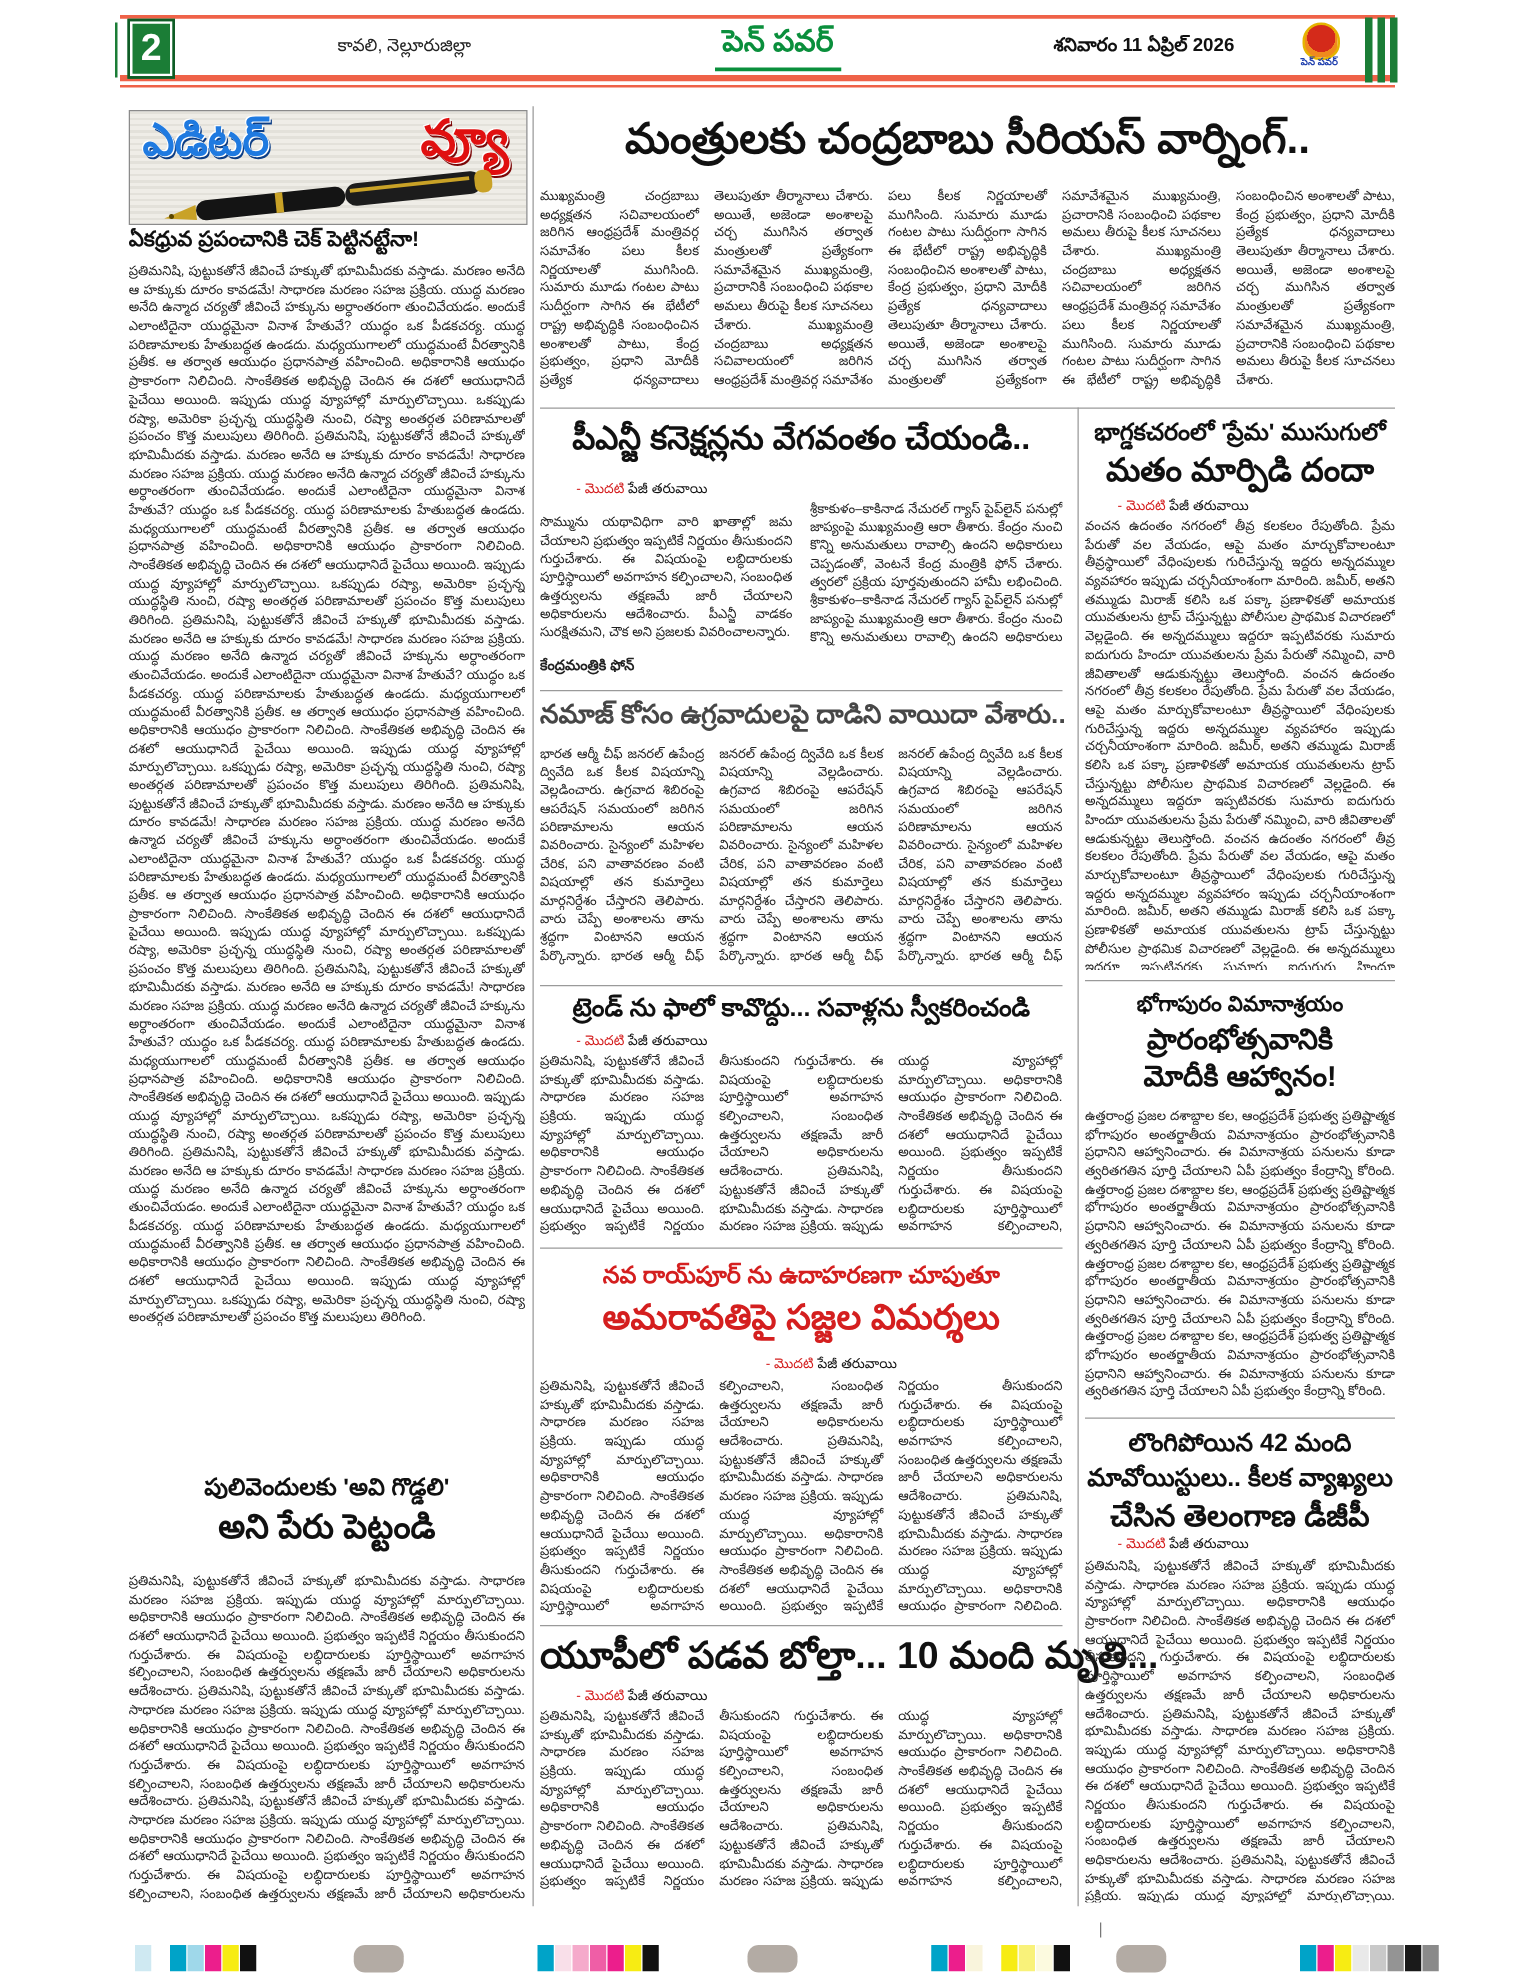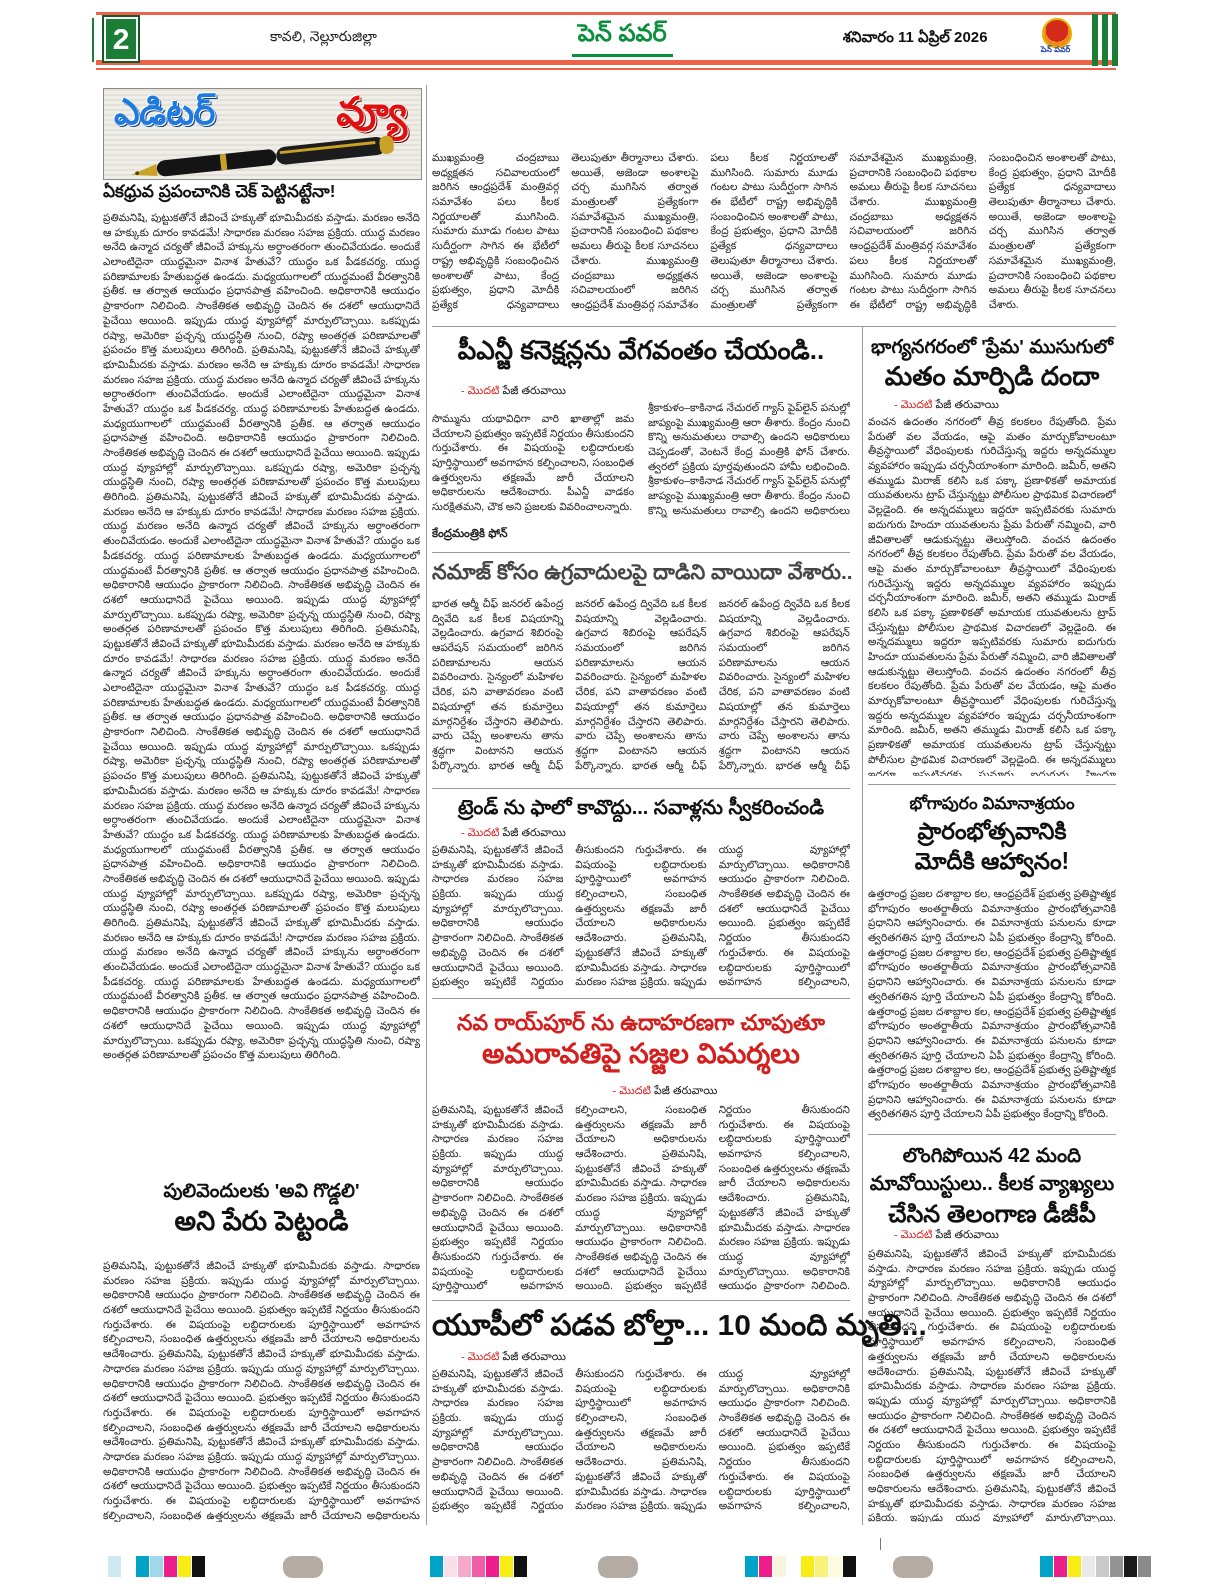--- a/index.html
+++ b/index.html
@@ -101,20 +101,21 @@
       </g>
     </svg>
   </div>
   <div class="hl left" style="left:103px;top:182px;width:317px;font-size:17px;white-space:normal;">ఏకధ్రువ ప్రపంచానికి చెక్ పెట్టినట్టేనా!</div>
   <div class="body-block" style="left:103px;top:210px;width:317px;height:958px;">ప్రతిమనిషి, పుట్టుకతోనే జీవించే హక్కుతో భూమిమీదకు వస్తాడు. మరణం అనేది ఆ హక్కుకు దూరం కావడమే! సాధారణ మరణం సహజ ప్రక్రియ. యుద్ధ మరణం అనేది ఉన్మాద చర్యతో జీవించే హక్కును అర్ధాంతరంగా తుంచివేయడం. అందుకే ఎలాంటిదైనా యుద్ధమైనా వినాశ హేతువే? యుద్ధం ఒక పీడకచర్య. యుద్ధ పరిణామాలకు హేతుబద్ధత ఉండదు. మధ్యయుగాలలో యుద్ధమంటే వీరత్వానికి ప్రతీక. ఆ తర్వాత ఆయుధం ప్రధానపాత్ర వహించింది. అధికారానికి ఆయుధం ప్రాకారంగా నిలిచింది. సాంకేతికత అభివృద్ధి చెందిన ఈ దశలో ఆయుధానిదే పైచేయి అయింది. ఇప్పుడు యుద్ధ వ్యూహాల్లో మార్పులొచ్చాయి. ఒకప్పుడు రష్యా, అమెరికా ప్రచ్ఛన్న యుద్ధస్థితి నుంచి, రష్యా అంతర్గత పరిణామాలతో ప్రపంచం కొత్త మలుపులు తిరిగింది. ప్రతిమనిషి, పుట్టుకతోనే జీవించే హక్కుతో భూమిమీదకు వస్తాడు. మరణం అనేది ఆ హక్కుకు దూరం కావడమే! సాధారణ మరణం సహజ ప్రక్రియ. యుద్ధ మరణం అనేది ఉన్మాద చర్యతో జీవించే హక్కును అర్ధాంతరంగా తుంచివేయడం. అందుకే ఎలాంటిదైనా యుద్ధమైనా వినాశ హేతువే? యుద్ధం ఒక పీడకచర్య. యుద్ధ పరిణామాలకు హేతుబద్ధత ఉండదు. మధ్యయుగాలలో యుద్ధమంటే వీరత్వానికి ప్రతీక. ఆ తర్వాత ఆయుధం ప్రధానపాత్ర వహించింది. అధికారానికి ఆయుధం ప్రాకారంగా నిలిచింది. సాంకేతికత అభివృద్ధి చెందిన ఈ దశలో ఆయుధానిదే పైచేయి అయింది. ఇప్పుడు యుద్ధ వ్యూహాల్లో మార్పులొచ్చాయి. ఒకప్పుడు రష్యా, అమెరికా ప్రచ్ఛన్న యుద్ధస్థితి నుంచి, రష్యా అంతర్గత పరిణామాలతో ప్రపంచం కొత్త మలుపులు తిరిగింది. ప్రతిమనిషి, పుట్టుకతోనే జీవించే హక్కుతో భూమిమీదకు వస్తాడు. మరణం అనేది ఆ హక్కుకు దూరం కావడమే! సాధారణ మరణం సహజ ప్రక్రియ. యుద్ధ మరణం అనేది ఉన్మాద చర్యతో జీవించే హక్కును అర్ధాంతరంగా తుంచివేయడం. అందుకే ఎలాంటిదైనా యుద్ధమైనా వినాశ హేతువే? యుద్ధం ఒక పీడకచర్య. యుద్ధ పరిణామాలకు హేతుబద్ధత ఉండదు. మధ్యయుగాలలో యుద్ధమంటే వీరత్వానికి ప్రతీక. ఆ తర్వాత ఆయుధం ప్రధానపాత్ర వహించింది. అధికారానికి ఆయుధం ప్రాకారంగా నిలిచింది. సాంకేతికత అభివృద్ధి చెందిన ఈ దశలో ఆయుధానిదే పైచేయి అయింది. ఇప్పుడు యుద్ధ వ్యూహాల్లో మార్పులొచ్చాయి. ఒకప్పుడు రష్యా, అమెరికా ప్రచ్ఛన్న యుద్ధస్థితి నుంచి, రష్యా అంతర్గత పరిణామాలతో ప్రపంచం కొత్త మలుపులు తిరిగింది. ప్రతిమనిషి, పుట్టుకతోనే జీవించే హక్కుతో భూమిమీదకు వస్తాడు. మరణం అనేది ఆ హక్కుకు దూరం కావడమే! సాధారణ మరణం సహజ ప్రక్రియ. యుద్ధ మరణం అనేది ఉన్మాద చర్యతో జీవించే హక్కును అర్ధాంతరంగా తుంచివేయడం. అందుకే ఎలాంటిదైనా యుద్ధమైనా వినాశ హేతువే? యుద్ధం ఒక పీడకచర్య. యుద్ధ పరిణామాలకు హేతుబద్ధత ఉండదు. మధ్యయుగాలలో యుద్ధమంటే వీరత్వానికి ప్రతీక. ఆ తర్వాత ఆయుధం ప్రధానపాత్ర వహించింది. అధికారానికి ఆయుధం ప్రాకారంగా నిలిచింది. సాంకేతికత అభివృద్ధి చెందిన ఈ దశలో ఆయుధానిదే పైచేయి అయింది. ఇప్పుడు యుద్ధ వ్యూహాల్లో మార్పులొచ్చాయి. ఒకప్పుడు రష్యా, అమెరికా ప్రచ్ఛన్న యుద్ధస్థితి నుంచి, రష్యా అంతర్గత పరిణామాలతో ప్రపంచం కొత్త మలుపులు తిరిగింది. ప్రతిమనిషి, పుట్టుకతోనే జీవించే హక్కుతో భూమిమీదకు వస్తాడు. మరణం అనేది ఆ హక్కుకు దూరం కావడమే! సాధారణ మరణం సహజ ప్రక్రియ. యుద్ధ మరణం అనేది ఉన్మాద చర్యతో జీవించే హక్కును అర్ధాంతరంగా తుంచివేయడం. అందుకే ఎలాంటిదైనా యుద్ధమైనా వినాశ హేతువే? యుద్ధం ఒక పీడకచర్య. యుద్ధ పరిణామాలకు హేతుబద్ధత ఉండదు. మధ్యయుగాలలో యుద్ధమంటే వీరత్వానికి ప్రతీక. ఆ తర్వాత ఆయుధం ప్రధానపాత్ర వహించింది. అధికారానికి ఆయుధం ప్రాకారంగా నిలిచింది. సాంకేతికత అభివృద్ధి చెందిన ఈ దశలో ఆయుధానిదే పైచేయి అయింది. ఇప్పుడు యుద్ధ వ్యూహాల్లో మార్పులొచ్చాయి. ఒకప్పుడు రష్యా, అమెరికా ప్రచ్ఛన్న యుద్ధస్థితి నుంచి, రష్యా అంతర్గత పరిణామాలతో ప్రపంచం కొత్త మలుపులు తిరిగింది. ప్రతిమనిషి, పుట్టుకతోనే జీవించే హక్కుతో భూమిమీదకు వస్తాడు. మరణం అనేది ఆ హక్కుకు దూరం కావడమే! సాధారణ మరణం సహజ ప్రక్రియ. యుద్ధ మరణం అనేది ఉన్మాద చర్యతో జీవించే హక్కును అర్ధాంతరంగా తుంచివేయడం. అందుకే ఎలాంటిదైనా యుద్ధమైనా వినాశ హేతువే? యుద్ధం ఒక పీడకచర్య. యుద్ధ పరిణామాలకు హేతుబద్ధత ఉండదు. మధ్యయుగాలలో యుద్ధమంటే వీరత్వానికి ప్రతీక. ఆ తర్వాత ఆయుధం ప్రధానపాత్ర వహించింది. అధికారానికి ఆయుధం ప్రాకారంగా నిలిచింది. సాంకేతికత అభివృద్ధి చెందిన ఈ దశలో ఆయుధానిదే పైచేయి అయింది. ఇప్పుడు యుద్ధ వ్యూహాల్లో మార్పులొచ్చాయి. ఒకప్పుడు రష్యా, అమెరికా ప్రచ్ఛన్న యుద్ధస్థితి నుంచి, రష్యా అంతర్గత పరిణామాలతో ప్రపంచం కొత్త మలుపులు తిరిగింది.</div>
 
   <div class="hl" style="left:103px;top:1180px;width:317px;font-size:19px;">పులివెందులకు 'అవి గొడ్డలి'</div>
   <div class="hl" style="left:103px;top:1206px;width:317px;font-size:27px;">అని పేరు పెట్టండి</div>
   <div class="body-block" style="left:103px;top:1258px;width:317px;height:264px;">ప్రతిమనిషి, పుట్టుకతోనే జీవించే హక్కుతో భూమిమీదకు వస్తాడు. సాధారణ మరణం సహజ ప్రక్రియ. ఇప్పుడు యుద్ధ వ్యూహాల్లో మార్పులొచ్చాయి. అధికారానికి ఆయుధం ప్రాకారంగా నిలిచింది. సాంకేతికత అభివృద్ధి చెందిన ఈ దశలో ఆయుధానిదే పైచేయి అయింది. ప్రభుత్వం ఇప్పటికే నిర్ణయం తీసుకుందని గుర్తుచేశారు. ఈ విషయంపై లబ్ధిదారులకు పూర్తిస్థాయిలో అవగాహన కల్పించాలని, సంబంధిత ఉత్తర్వులను తక్షణమే జారీ చేయాలని అధికారులను ఆదేశించారు. ప్రతిమనిషి, పుట్టుకతోనే జీవించే హక్కుతో భూమిమీదకు వస్తాడు. సాధారణ మరణం సహజ ప్రక్రియ. ఇప్పుడు యుద్ధ వ్యూహాల్లో మార్పులొచ్చాయి. అధికారానికి ఆయుధం ప్రాకారంగా నిలిచింది. సాంకేతికత అభివృద్ధి చెందిన ఈ దశలో ఆయుధానిదే పైచేయి అయింది. ప్రభుత్వం ఇప్పటికే నిర్ణయం తీసుకుందని గుర్తుచేశారు. ఈ విషయంపై లబ్ధిదారులకు పూర్తిస్థాయిలో అవగాహన కల్పించాలని, సంబంధిత ఉత్తర్వులను తక్షణమే జారీ చేయాలని అధికారులను ఆదేశించారు. ప్రతిమనిషి, పుట్టుకతోనే జీవించే హక్కుతో భూమిమీదకు వస్తాడు. సాధారణ మరణం సహజ ప్రక్రియ. ఇప్పుడు యుద్ధ వ్యూహాల్లో మార్పులొచ్చాయి. అధికారానికి ఆయుధం ప్రాకారంగా నిలిచింది. సాంకేతికత అభివృద్ధి చెందిన ఈ దశలో ఆయుధానిదే పైచేయి అయింది. ప్రభుత్వం ఇప్పటికే నిర్ణయం తీసుకుందని గుర్తుచేశారు. ఈ విషయంపై లబ్ధిదారులకు పూర్తిస్థాయిలో అవగాహన కల్పించాలని, సంబంధిత ఉత్తర్వులను తక్షణమే జారీ చేయాలని అధికారులను ఆదేశించారు.</div>
 
+  <div class="hl" style="left:432px;top:92px;width:684px;font-size:34px;">మంత్రులకు చంద్రబాబు సీరియస్ వార్నింగ్..</div>
   <div class="body-block cols5" style="left:432px;top:150px;width:684px;height:172px;">ముఖ్యమంత్రి చంద్రబాబు అధ్యక్షతన సచివాలయంలో జరిగిన ఆంధ్రప్రదేశ్ మంత్రివర్గ సమావేశం పలు కీలక నిర్ణయాలతో ముగిసింది. సుమారు మూడు గంటల పాటు సుదీర్ఘంగా సాగిన ఈ భేటీలో రాష్ట్ర అభివృద్ధికి సంబంధించిన అంశాలతో పాటు, కేంద్ర ప్రభుత్వం, ప్రధాని మోదీకి ప్రత్యేక ధన్యవాదాలు తెలుపుతూ తీర్మానాలు చేశారు. అయితే, అజెండా అంశాలపై చర్చ ముగిసిన తర్వాత మంత్రులతో ప్రత్యేకంగా సమావేశమైన ముఖ్యమంత్రి, ప్రచారానికి సంబంధించి పథకాల అమలు తీరుపై కీలక సూచనలు చేశారు. ముఖ్యమంత్రి చంద్రబాబు అధ్యక్షతన సచివాలయంలో జరిగిన ఆంధ్రప్రదేశ్ మంత్రివర్గ సమావేశం పలు కీలక నిర్ణయాలతో ముగిసింది. సుమారు మూడు గంటల పాటు సుదీర్ఘంగా సాగిన ఈ భేటీలో రాష్ట్ర అభివృద్ధికి సంబంధించిన అంశాలతో పాటు, కేంద్ర ప్రభుత్వం, ప్రధాని మోదీకి ప్రత్యేక ధన్యవాదాలు తెలుపుతూ తీర్మానాలు చేశారు. అయితే, అజెండా అంశాలపై చర్చ ముగిసిన తర్వాత మంత్రులతో ప్రత్యేకంగా సమావేశమైన ముఖ్యమంత్రి, ప్రచారానికి సంబంధించి పథకాల అమలు తీరుపై కీలక సూచనలు చేశారు. ముఖ్యమంత్రి చంద్రబాబు అధ్యక్షతన సచివాలయంలో జరిగిన ఆంధ్రప్రదేశ్ మంత్రివర్గ సమావేశం పలు కీలక నిర్ణయాలతో ముగిసింది. సుమారు మూడు గంటల పాటు సుదీర్ఘంగా సాగిన ఈ భేటీలో రాష్ట్ర అభివృద్ధికి సంబంధించిన అంశాలతో పాటు, కేంద్ర ప్రభుత్వం, ప్రధాని మోదీకి ప్రత్యేక ధన్యవాదాలు తెలుపుతూ తీర్మానాలు చేశారు. అయితే, అజెండా అంశాలపై చర్చ ముగిసిన తర్వాత మంత్రులతో ప్రత్యేకంగా సమావేశమైన ముఖ్యమంత్రి, ప్రచారానికి సంబంధించి పథకాల అమలు తీరుపై కీలక సూచనలు చేశారు.</div>
 
   <div class="hl" style="left:432px;top:336px;width:418px;font-size:26px;">పీఎన్జీ కనెక్షన్లను వేగవంతం చేయండి..</div>
   <div class="byline" style="left:437px;top:384px;">
     <span class="r">- మొదటి</span><span> పేజీ తరువాయి</span>
   </div>
   <div class="body-block cols2" style="left:432px;top:400px;width:418px;height:146px;">
     <p>సొమ్మును యథావిధిగా వారి ఖాతాల్లో జమ చేయాలని ప్రభుత్వం ఇప్పటికే నిర్ణయం తీసుకుందని గుర్తుచేశారు. ఈ విషయంపై లబ్ధిదారులకు పూర్తిస్థాయిలో అవగాహన కల్పించాలని, సంబంధిత ఉత్తర్వులను తక్షణమే జారీ చేయాలని అధికారులను ఆదేశించారు. పీఎన్జీ వాడకం సురక్షితమని, చౌక అని ప్రజలకు వివరించాలన్నారు.</p>
     <p class="subhead-inline">కేంద్రమంత్రికి ఫోన్</p>
     <p>శ్రీకాకుళం–కాకినాడ నేచురల్ గ్యాస్ పైప్‌లైన్ పనుల్లో జాప్యంపై ముఖ్యమంత్రి ఆరా తీశారు. కేంద్రం నుంచి కొన్ని అనుమతులు రావాల్సి ఉందని అధికారులు చెప్పడంతో, వెంటనే కేంద్ర మంత్రికి ఫోన్ చేశారు. త్వరలో ప్రక్రియ పూర్తవుతుందని హామీ లభించింది. శ్రీకాకుళం–కాకినాడ నేచురల్ గ్యాస్ పైప్‌లైన్ పనుల్లో జాప్యంపై ముఖ్యమంత్రి ఆరా తీశారు. కేంద్రం నుంచి కొన్ని అనుమతులు రావాల్సి ఉందని అధికారులు చెప్పడంతో, వెంటనే కేంద్ర మంత్రికి ఫోన్ చేశారు. త్వరలో ప్రక్రియ పూర్తవుతుందని హామీ లభించింది.</p>
@@ -122,34 +123,34 @@
 
   <div class="hl gray" style="left:432px;top:560px;width:418px;font-size:21px;">నమాజ్ కోసం ఉగ్రవాదులపై దాడిని వాయిదా వేశారు..</div>
   <div class="body-block cols3" style="left:432px;top:596px;width:418px;height:186px;">భారత ఆర్మీ చీఫ్ జనరల్ ఉపేంద్ర ద్వివేది ఒక కీలక విషయాన్ని వెల్లడించారు. ఉగ్రవాద శిబిరంపై ఆపరేషన్ సమయంలో జరిగిన పరిణామాలను ఆయన వివరించారు. సైన్యంలో మహిళల చేరిక, పని వాతావరణం వంటి విషయాల్లో తన కుమార్తెలు మార్గనిర్దేశం చేస్తారని తెలిపారు. వారు చెప్పే అంశాలను తాను శ్రద్ధగా వింటానని ఆయన పేర్కొన్నారు. భారత ఆర్మీ చీఫ్ జనరల్ ఉపేంద్ర ద్వివేది ఒక కీలక విషయాన్ని వెల్లడించారు. ఉగ్రవాద శిబిరంపై ఆపరేషన్ సమయంలో జరిగిన పరిణామాలను ఆయన వివరించారు. సైన్యంలో మహిళల చేరిక, పని వాతావరణం వంటి విషయాల్లో తన కుమార్తెలు మార్గనిర్దేశం చేస్తారని తెలిపారు. వారు చెప్పే అంశాలను తాను శ్రద్ధగా వింటానని ఆయన పేర్కొన్నారు. భారత ఆర్మీ చీఫ్ జనరల్ ఉపేంద్ర ద్వివేది ఒక కీలక విషయాన్ని వెల్లడించారు. ఉగ్రవాద శిబిరంపై ఆపరేషన్ సమయంలో జరిగిన పరిణామాలను ఆయన వివరించారు. సైన్యంలో మహిళల చేరిక, పని వాతావరణం వంటి విషయాల్లో తన కుమార్తెలు మార్గనిర్దేశం చేస్తారని తెలిపారు. వారు చెప్పే అంశాలను తాను శ్రద్ధగా వింటానని ఆయన పేర్కొన్నారు. భారత ఆర్మీ చీఫ్ జనరల్ ఉపేంద్ర ద్వివేది ఒక కీలక విషయాన్ని వెల్లడించారు. ఉగ్రవాద శిబిరంపై ఆపరేషన్ సమయంలో జరిగిన పరిణామాలను ఆయన వివరించారు. సైన్యంలో మహిళల చేరిక, పని వాతావరణం వంటి విషయాల్లో తన కుమార్తెలు మార్గనిర్దేశం చేస్తారని తెలిపారు. వారు చెప్పే అంశాలను తాను శ్రద్ధగా వింటానని ఆయన పేర్కొన్నారు.</div>
 
   <div class="hl" style="left:432px;top:796px;width:418px;font-size:20px;">ట్రెండ్ ను ఫాలో కావొద్దు... సవాళ్లను స్వీకరించండి</div>
   <div class="byline" style="left:437px;top:826px;">
     <span class="r">- మొదటి</span><span> పేజీ తరువాయి</span>
   </div>
   <div class="body-block cols3" style="left:432px;top:842px;width:418px;height:150px;">ప్రతిమనిషి, పుట్టుకతోనే జీవించే హక్కుతో భూమిమీదకు వస్తాడు. సాధారణ మరణం సహజ ప్రక్రియ. ఇప్పుడు యుద్ధ వ్యూహాల్లో మార్పులొచ్చాయి. అధికారానికి ఆయుధం ప్రాకారంగా నిలిచింది. సాంకేతికత అభివృద్ధి చెందిన ఈ దశలో ఆయుధానిదే పైచేయి అయింది. ప్రభుత్వం ఇప్పటికే నిర్ణయం తీసుకుందని గుర్తుచేశారు. ఈ విషయంపై లబ్ధిదారులకు పూర్తిస్థాయిలో అవగాహన కల్పించాలని, సంబంధిత ఉత్తర్వులను తక్షణమే జారీ చేయాలని అధికారులను ఆదేశించారు. ప్రతిమనిషి, పుట్టుకతోనే జీవించే హక్కుతో భూమిమీదకు వస్తాడు. సాధారణ మరణం సహజ ప్రక్రియ. ఇప్పుడు యుద్ధ వ్యూహాల్లో మార్పులొచ్చాయి. అధికారానికి ఆయుధం ప్రాకారంగా నిలిచింది. సాంకేతికత అభివృద్ధి చెందిన ఈ దశలో ఆయుధానిదే పైచేయి అయింది. ప్రభుత్వం ఇప్పటికే నిర్ణయం తీసుకుందని గుర్తుచేశారు. ఈ విషయంపై లబ్ధిదారులకు పూర్తిస్థాయిలో అవగాహన కల్పించాలని, సంబంధిత ఉత్తర్వులను తక్షణమే జారీ చేయాలని అధికారులను ఆదేశించారు. ప్రతిమనిషి, పుట్టుకతోనే జీవించే హక్కుతో భూమిమీదకు వస్తాడు. సాధారణ మరణం సహజ ప్రక్రియ. ఇప్పుడు యుద్ధ వ్యూహాల్లో మార్పులొచ్చాయి. అధికారానికి ఆయుధం ప్రాకారంగా నిలిచింది. సాంకేతికత అభివృద్ధి చెందిన ఈ దశలో ఆయుధానిదే పైచేయి అయింది. ప్రభుత్వం ఇప్పటికే నిర్ణయం తీసుకుందని గుర్తుచేశారు. ఈ విషయంపై లబ్ధిదారులకు పూర్తిస్థాయిలో అవగాహన కల్పించాలని, సంబంధిత ఉత్తర్వులను తక్షణమే జారీ చేయాలని అధికారులను ఆదేశించారు.</div>
 
-  <div class="hl red" style="left:432px;top:1010px;width:418px;font-size:22px;">నవ రాయ్‌పూర్ ను ఉదాహరణగా చూపుతూ</div>
+  <div class="hl red" style="left:432px;top:1010px;width:418px;font-size:19px;">నవ రాయ్‌పూర్ ను ఉదాహరణగా చూపుతూ</div>
   <div class="hl red" style="left:432px;top:1038px;width:418px;font-size:28px;">అమరావతిపై సజ్జల విమర్శలు</div>
   <div class="byline" style="left:432px;top:1084px;width:418px;text-align:center;">
     <span class="r">- మొదటి</span><span> పేజీ తరువాయి</span>
   </div>
   <div class="body-block cols3" style="left:432px;top:1102px;width:418px;height:192px;">ప్రతిమనిషి, పుట్టుకతోనే జీవించే హక్కుతో భూమిమీదకు వస్తాడు. సాధారణ మరణం సహజ ప్రక్రియ. ఇప్పుడు యుద్ధ వ్యూహాల్లో మార్పులొచ్చాయి. అధికారానికి ఆయుధం ప్రాకారంగా నిలిచింది. సాంకేతికత అభివృద్ధి చెందిన ఈ దశలో ఆయుధానిదే పైచేయి అయింది. ప్రభుత్వం ఇప్పటికే నిర్ణయం తీసుకుందని గుర్తుచేశారు. ఈ విషయంపై లబ్ధిదారులకు పూర్తిస్థాయిలో అవగాహన కల్పించాలని, సంబంధిత ఉత్తర్వులను తక్షణమే జారీ చేయాలని అధికారులను ఆదేశించారు. ప్రతిమనిషి, పుట్టుకతోనే జీవించే హక్కుతో భూమిమీదకు వస్తాడు. సాధారణ మరణం సహజ ప్రక్రియ. ఇప్పుడు యుద్ధ వ్యూహాల్లో మార్పులొచ్చాయి. అధికారానికి ఆయుధం ప్రాకారంగా నిలిచింది. సాంకేతికత అభివృద్ధి చెందిన ఈ దశలో ఆయుధానిదే పైచేయి అయింది. ప్రభుత్వం ఇప్పటికే నిర్ణయం తీసుకుందని గుర్తుచేశారు. ఈ విషయంపై లబ్ధిదారులకు పూర్తిస్థాయిలో అవగాహన కల్పించాలని, సంబంధిత ఉత్తర్వులను తక్షణమే జారీ చేయాలని అధికారులను ఆదేశించారు. ప్రతిమనిషి, పుట్టుకతోనే జీవించే హక్కుతో భూమిమీదకు వస్తాడు. సాధారణ మరణం సహజ ప్రక్రియ. ఇప్పుడు యుద్ధ వ్యూహాల్లో మార్పులొచ్చాయి. అధికారానికి ఆయుధం ప్రాకారంగా నిలిచింది. సాంకేతికత అభివృద్ధి చెందిన ఈ దశలో ఆయుధానిదే పైచేయి అయింది. ప్రభుత్వం ఇప్పటికే నిర్ణయం తీసుకుందని గుర్తుచేశారు. ఈ విషయంపై లబ్ధిదారులకు పూర్తిస్థాయిలో అవగాహన కల్పించాలని, సంబంధిత ఉత్తర్వులను తక్షణమే జారీ చేయాలని అధికారులను ఆదేశించారు.</div>
 
   <div class="hl" style="left:432px;top:1308px;width:418px;font-size:30px;">యూపీలో పడవ బోల్తా... 10 మంది మృతి...</div>
   <div class="byline" style="left:437px;top:1350px;">
     <span class="r">- మొదటి</span><span> పేజీ తరువాయి</span>
   </div>
   <div class="body-block cols3" style="left:432px;top:1366px;width:418px;height:156px;">ప్రతిమనిషి, పుట్టుకతోనే జీవించే హక్కుతో భూమిమీదకు వస్తాడు. సాధారణ మరణం సహజ ప్రక్రియ. ఇప్పుడు యుద్ధ వ్యూహాల్లో మార్పులొచ్చాయి. అధికారానికి ఆయుధం ప్రాకారంగా నిలిచింది. సాంకేతికత అభివృద్ధి చెందిన ఈ దశలో ఆయుధానిదే పైచేయి అయింది. ప్రభుత్వం ఇప్పటికే నిర్ణయం తీసుకుందని గుర్తుచేశారు. ఈ విషయంపై లబ్ధిదారులకు పూర్తిస్థాయిలో అవగాహన కల్పించాలని, సంబంధిత ఉత్తర్వులను తక్షణమే జారీ చేయాలని అధికారులను ఆదేశించారు. ప్రతిమనిషి, పుట్టుకతోనే జీవించే హక్కుతో భూమిమీదకు వస్తాడు. సాధారణ మరణం సహజ ప్రక్రియ. ఇప్పుడు యుద్ధ వ్యూహాల్లో మార్పులొచ్చాయి. అధికారానికి ఆయుధం ప్రాకారంగా నిలిచింది. సాంకేతికత అభివృద్ధి చెందిన ఈ దశలో ఆయుధానిదే పైచేయి అయింది. ప్రభుత్వం ఇప్పటికే నిర్ణయం తీసుకుందని గుర్తుచేశారు. ఈ విషయంపై లబ్ధిదారులకు పూర్తిస్థాయిలో అవగాహన కల్పించాలని, సంబంధిత ఉత్తర్వులను తక్షణమే జారీ చేయాలని అధికారులను ఆదేశించారు. ప్రతిమనిషి, పుట్టుకతోనే జీవించే హక్కుతో భూమిమీదకు వస్తాడు. సాధారణ మరణం సహజ ప్రక్రియ. ఇప్పుడు యుద్ధ వ్యూహాల్లో మార్పులొచ్చాయి. అధికారానికి ఆయుధం ప్రాకారంగా నిలిచింది. సాంకేతికత అభివృద్ధి చెందిన ఈ దశలో ఆయుధానిదే పైచేయి అయింది. ప్రభుత్వం ఇప్పటికే నిర్ణయం తీసుకుందని గుర్తుచేశారు. ఈ విషయంపై లబ్ధిదారులకు పూర్తిస్థాయిలో అవగాహన కల్పించాలని, సంబంధిత ఉత్తర్వులను తక్షణమే జారీ చేయాలని అధికారులను ఆదేశించారు.</div>
 
-  <div class="hl" style="left:868px;top:336px;width:248px;font-size:19px;">భాగ్యనగరంలో 'ప్రేమ' ముసుగులో</div>
+  <div class="hl" style="left:868px;top:336px;width:248px;font-size:19px;">భాగ్డకచరంలో 'ప్రేమ' ముసుగులో</div>
   <div class="hl" style="left:868px;top:362px;width:248px;font-size:26px;">మతం మార్పిడి దందా</div>
   <div class="byline" style="left:870px;top:398px;">
     <span class="r">- మొదటి</span><span> పేజీ తరువాయి</span>
   </div>
   <div class="body-block" style="left:868px;top:414px;width:248px;height:362px;">వంచన ఉదంతం నగరంలో తీవ్ర కలకలం రేపుతోంది. ప్రేమ పేరుతో వల వేయడం, ఆపై మతం మార్చుకోవాలంటూ తీవ్రస్థాయిలో వేధింపులకు గురిచేస్తున్న ఇద్దరు అన్నదమ్ముల వ్యవహారం ఇప్పుడు చర్చనీయాంశంగా మారింది. జమీర్, అతని తమ్ముడు మిరాజ్ కలిసి ఒక పక్కా ప్రణాళికతో అమాయక యువతులను ట్రాప్ చేస్తున్నట్టు పోలీసుల ప్రాథమిక విచారణలో వెల్లడైంది. ఈ అన్నదమ్ములు ఇద్దరూ ఇప్పటివరకు సుమారు ఐదుగురు హిందూ యువతులను ప్రేమ పేరుతో నమ్మించి, వారి జీవితాలతో ఆడుకున్నట్టు తెలుస్తోంది. వంచన ఉదంతం నగరంలో తీవ్ర కలకలం రేపుతోంది. ప్రేమ పేరుతో వల వేయడం, ఆపై మతం మార్చుకోవాలంటూ తీవ్రస్థాయిలో వేధింపులకు గురిచేస్తున్న ఇద్దరు అన్నదమ్ముల వ్యవహారం ఇప్పుడు చర్చనీయాంశంగా మారింది. జమీర్, అతని తమ్ముడు మిరాజ్ కలిసి ఒక పక్కా ప్రణాళికతో అమాయక యువతులను ట్రాప్ చేస్తున్నట్టు పోలీసుల ప్రాథమిక విచారణలో వెల్లడైంది. ఈ అన్నదమ్ములు ఇద్దరూ ఇప్పటివరకు సుమారు ఐదుగురు హిందూ యువతులను ప్రేమ పేరుతో నమ్మించి, వారి జీవితాలతో ఆడుకున్నట్టు తెలుస్తోంది. వంచన ఉదంతం నగరంలో తీవ్ర కలకలం రేపుతోంది. ప్రేమ పేరుతో వల వేయడం, ఆపై మతం మార్చుకోవాలంటూ తీవ్రస్థాయిలో వేధింపులకు గురిచేస్తున్న ఇద్దరు అన్నదమ్ముల వ్యవహారం ఇప్పుడు చర్చనీయాంశంగా మారింది. జమీర్, అతని తమ్ముడు మిరాజ్ కలిసి ఒక పక్కా ప్రణాళికతో అమాయక యువతులను ట్రాప్ చేస్తున్నట్టు పోలీసుల ప్రాథమిక విచారణలో వెల్లడైంది. ఈ అన్నదమ్ములు ఇద్దరూ ఇప్పటివరకు సుమారు ఐదుగురు హిందూ యువతులను ప్రేమ పేరుతో నమ్మించి, వారి జీవితాలతో ఆడుకున్నట్టు తెలుస్తోంది.</div>
 
   <div class="hl" style="left:868px;top:794px;width:248px;font-size:17px;">భోగాపురం విమానాశ్రయం</div>
   <div class="hl" style="left:868px;top:818px;width:248px;font-size:23px;">ప్రారంభోత్సవానికి</div>
   <div class="hl" style="left:868px;top:848px;width:248px;font-size:23px;">మోదీకి ఆహ్వానం!</div>
   <div class="body-block" style="left:868px;top:886px;width:248px;height:242px;">ఉత్తరాంధ్ర ప్రజల దశాబ్దాల కల, ఆంధ్రప్రదేశ్ ప్రభుత్వ ప్రతిష్టాత్మక భోగాపురం అంతర్జాతీయ విమానాశ్రయం ప్రారంభోత్సవానికి ప్రధానిని ఆహ్వానించారు. ఈ విమానాశ్రయ పనులను కూడా త్వరితగతిన పూర్తి చేయాలని ఏపీ ప్రభుత్వం కేంద్రాన్ని కోరింది. ఉత్తరాంధ్ర ప్రజల దశాబ్దాల కల, ఆంధ్రప్రదేశ్ ప్రభుత్వ ప్రతిష్టాత్మక భోగాపురం అంతర్జాతీయ విమానాశ్రయం ప్రారంభోత్సవానికి ప్రధానిని ఆహ్వానించారు. ఈ విమానాశ్రయ పనులను కూడా త్వరితగతిన పూర్తి చేయాలని ఏపీ ప్రభుత్వం కేంద్రాన్ని కోరింది. ఉత్తరాంధ్ర ప్రజల దశాబ్దాల కల, ఆంధ్రప్రదేశ్ ప్రభుత్వ ప్రతిష్టాత్మక భోగాపురం అంతర్జాతీయ విమానాశ్రయం ప్రారంభోత్సవానికి ప్రధానిని ఆహ్వానించారు. ఈ విమానాశ్రయ పనులను కూడా త్వరితగతిన పూర్తి చేయాలని ఏపీ ప్రభుత్వం కేంద్రాన్ని కోరింది. ఉత్తరాంధ్ర ప్రజల దశాబ్దాల కల, ఆంధ్రప్రదేశ్ ప్రభుత్వ ప్రతిష్టాత్మక భోగాపురం అంతర్జాతీయ విమానాశ్రయం ప్రారంభోత్సవానికి ప్రధానిని ఆహ్వానించారు. ఈ విమానాశ్రయ పనులను కూడా త్వరితగతిన పూర్తి చేయాలని ఏపీ ప్రభుత్వం కేంద్రాన్ని కోరింది.</div>

